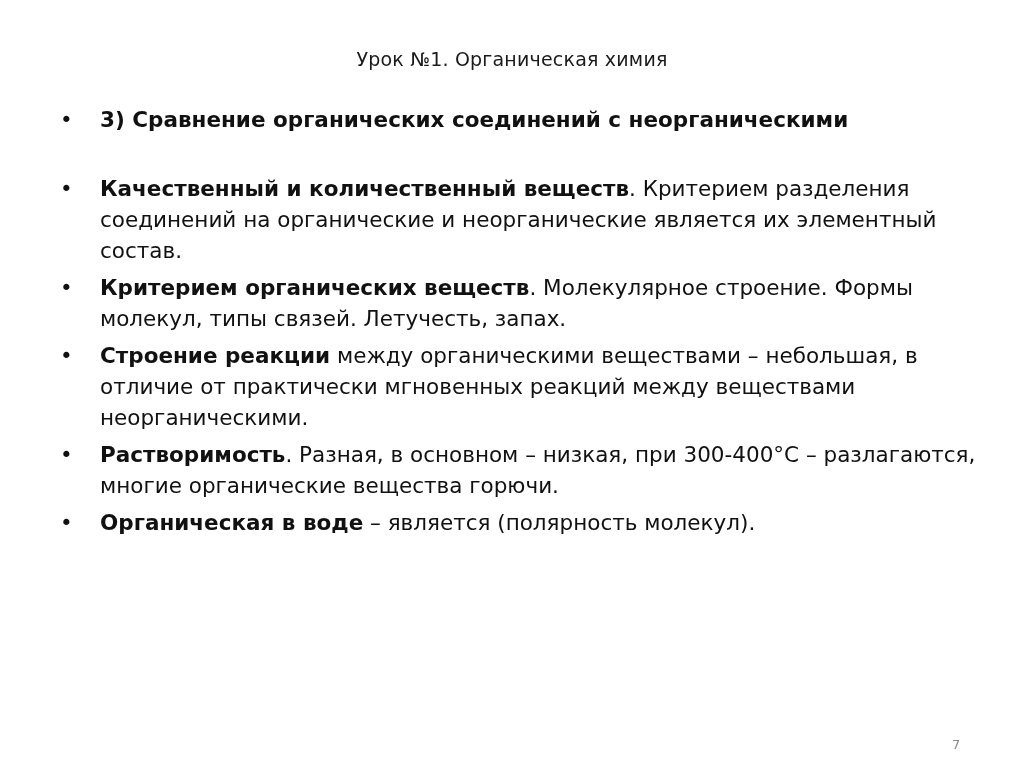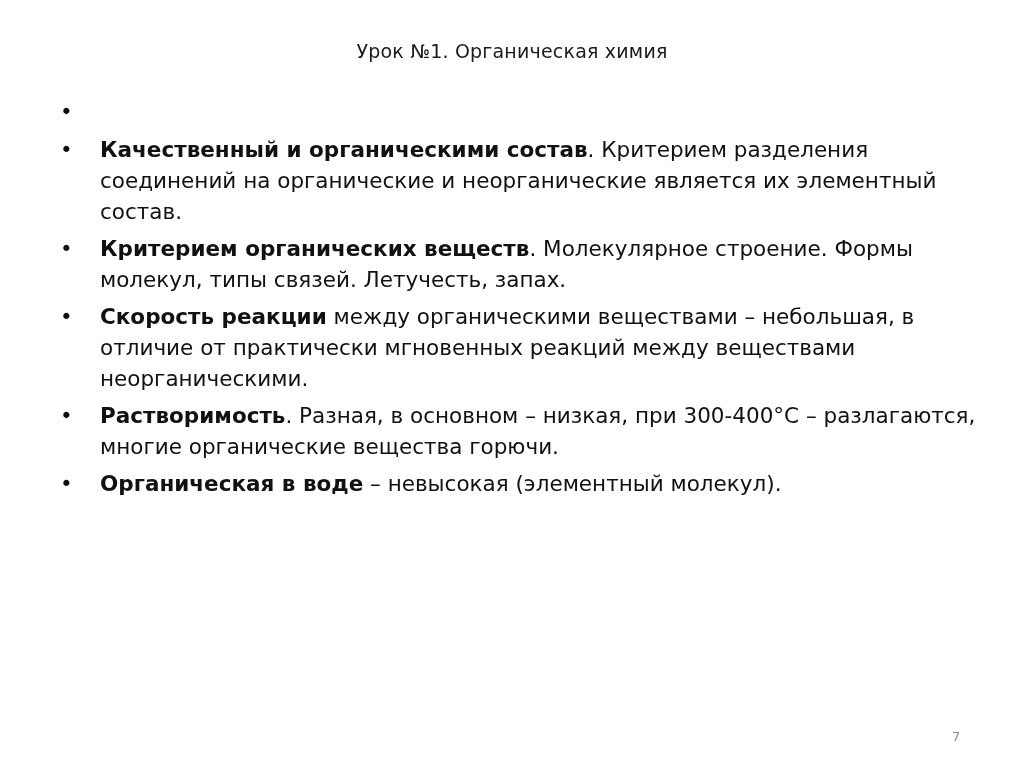--- a/index.html
+++ b/index.html
@@ -10,21 +10,21 @@
     body {
       width: 1024px;
       height: 767px;
       position: relative;
       overflow: hidden;
       font-family: "DejaVu Sans", sans-serif;
       color: #111111;
     }
     .slide {
       position: absolute;
-      left: 0; top: 4px;
+      left: 0; top: 12px;
       width: 1024px; height: 605px;
       background: #ffffff;
     }
     .title {
       position: absolute;
       left: 0; right: 0;
       top: 36px;
       text-align: center;
       font-size: 19px;
       color: #1a1a1a;
@@ -69,43 +69,43 @@
   </style>
 </head>
 <body>
 
 <div class="slide">
   <div class="title">Урок №1. Органическая химия</div>
 
   <div class="content">
     <div class="item item-heading">
       <span class="bullet">•</span>
-      <span></span>
+      <b>3) Сравнение органических соединений с неорганическими</b><span></span>
     </div>
 
     <div class="item item-gap">
       <span class="bullet">•</span>
-      <b>Качественный и органическими состав</b><span>. Критерием разделения соединений на органические и неорганические является их элементный состав.</span>
+      <b>Качественный и количественный веществ</b><span>. Критерием разделения соединений на органические и неорганические является их элементный состав.</span>
     </div>
 
     <div class="item item-gap">
       <span class="bullet">•</span>
       <b>Критерием органических веществ</b><span>. Молекулярное строение. Формы молекул, типы связей. Летучесть, запах.</span>
     </div>
 
     <div class="item item-gap">
       <span class="bullet">•</span>
-      <b>Скорость реакции</b><span> между органическими веществами – небольшая, в отличие от практически мгновенных реакций между веществами неорганическими.</span>
+      <b>Строение реакции</b><span> между органическими веществами – небольшая, в отличие от практически мгновенных реакций между веществами неорганическими.</span>
     </div>
 
     <div class="item item-gap">
       <span class="bullet">•</span>
       <b>Растворимость</b><span>. Разная, в основном – низкая, при 300-400°С – разлагаются, многие органические вещества горючи.</span>
     </div>
 
     <div class="item">
       <span class="bullet">•</span>
-      <b>Органическая в воде</b><span> – невысокая (элементный молекул).</span>
+      <b>Органическая в воде</b><span> – является (полярность молекул).</span>
     </div>
   </div>
 
   <div class="page-number">7</div>
 </div>
 
 </body></html>

